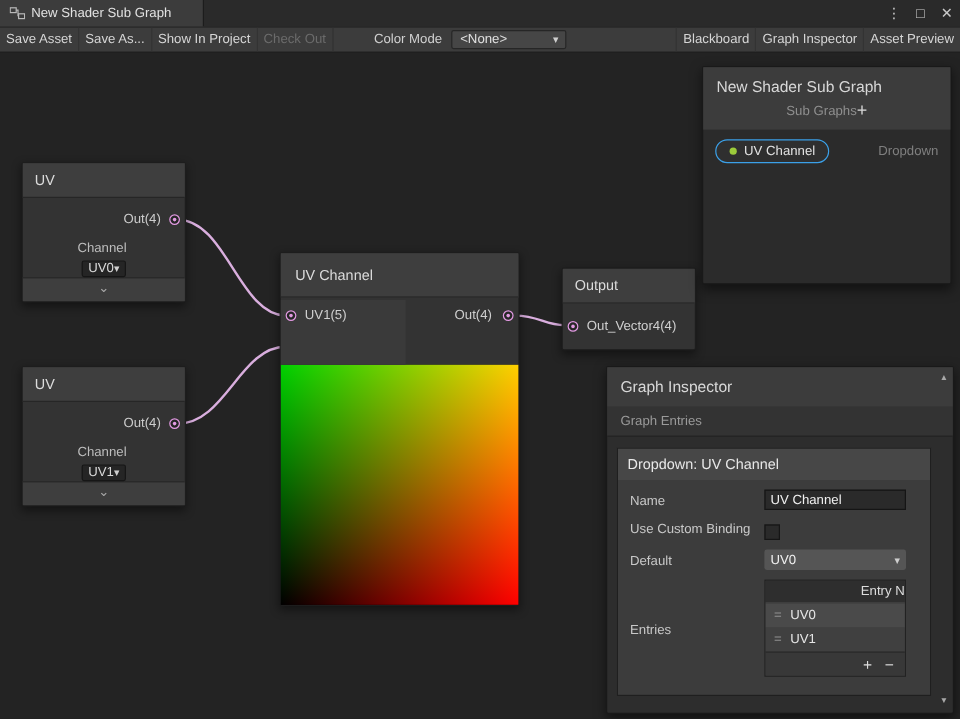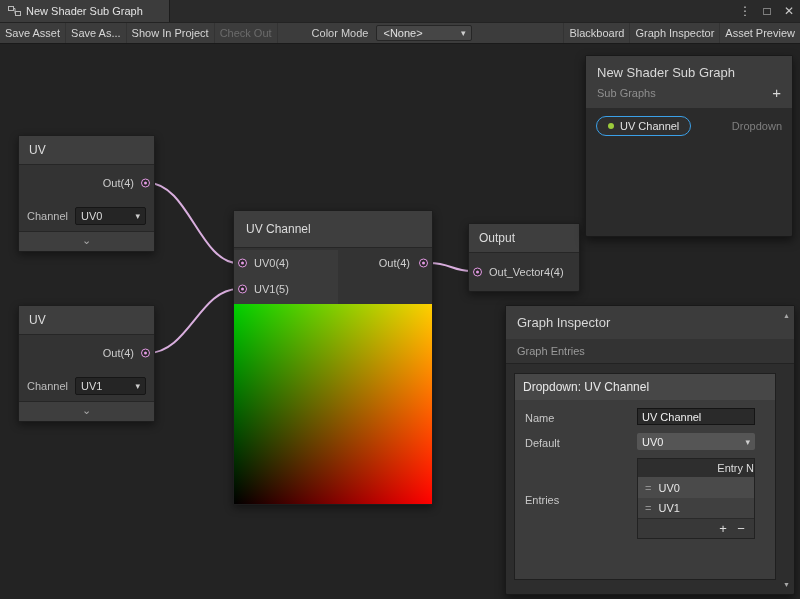--- a/index.html
+++ b/index.html
@@ -42,21 +42,21 @@
     border-bottom:1px solid #262626; }
   .row { position:relative; display:flex; align-items:center; }
   .port { position:absolute; width:9px; height:9px; border:1px solid #e39ae3; border-radius:50%;
     background:#262626; top:50%; transform:translateY(-50%); }
   .port::after { content:""; position:absolute; inset:2px; background:#e39ae3; border-radius:50%; }
   .port.p-right { right:4px; }
   .port.p-left  { left:4px; }
 
   .uv-node { width:137px; }
   .uv-out-row { height:36px; justify-content:flex-end; padding-right:20px; color:#cccccc; }
-  .uv-channel-row { height:30px; padding:0 8px; gap:4px; }
+  .uv-channel-row { height:30px; padding:0 8px; gap:4px;flex-direction:column; }
   .uv-channel-row .lbl { width:44px; overflow:hidden; white-space:nowrap; color:#bdbdbd; }
   .mini-dd { flex:1; height:18px; background:#252525; border:1px solid #161616; border-radius:2px;
     display:flex; align-items:center; justify-content:space-between; padding:0 5px; color:#dadada; }
   .chevron-bar { height:20px; background:#3e3e3e; border-top:1px solid #262626; text-align:center;
     color:#aaaaaa; font-size:11px; line-height:16px; }
 
   .uvc-node { width:200px; }
   .uvc-title { padding:11px 12px; font-size:12px; }
   .uvc-ports { height:56px; display:flex; padding-top:2px; }
   .uvc-in { width:104px; background:#3a3a3a; display:flex; flex-direction:column; }
@@ -71,21 +71,21 @@
   .out-node { width:112px; }
   .out-row { height:38px; padding-left:20px; color:#cfcfcf; }
 
   
   .panel { position:absolute; background:#2b2b2b; border:1px solid #191919; border-radius:2px;
     box-shadow:0 4px 10px rgba(0,0,0,.5); }
   .panel-header { background:#3c3c3c; padding:9px 11px; }
   .panel-title { font-size:13px; color:#d8d8d8; }
 
   .blackboard { left:585px; top:11px; width:208px; height:182px; }
-  .bb-sub { display:flex; align-items:center; justify-content:space-between; margin-top:7px; }
+  .bb-sub { display:flex; align-items:center; justify-content:center; margin-top:7px; }
   .bb-subtitle { color:#8f8f8f; font-size:11px; }
   .bb-add { color:#d8d8d8; font-size:15px; line-height:12px; }
   .bb-body { padding:8px 10px; }
   .bb-item-row { display:flex; align-items:center; justify-content:space-between; }
   .bb-pill { display:inline-flex; align-items:center; gap:6px; border:1px solid #3ba0e8;
     border-radius:10px; background:#2f2f2f; padding:3px 11px; color:#e2e2e2; }
   .bb-dot { width:6px; height:6px; border-radius:50%; background:#9ccb3b; }
   .bb-type { color:#7f7f7f; }
 
   .inspector { left:505px; top:261px; width:290px; height:290px; background:#2d2d2d; }
@@ -196,24 +196,20 @@
     </div>
     <div class="chevron-bar">⌄</div>
   </div>
 
   <div class="node uvc-node" style="left:233px; top:166px;">
     <div class="node-title uvc-title">UV Channel</div>
     <div class="uvc-ports">
       <div class="uvc-in">
         <div class="row">
           <span class="port p-left"></span>
-          <span>UV0(4)</span>
-        </div>
-        <div class="row">
-          <span class="port p-left"></span>
           <span>UV1(5)</span>
         </div>
       </div>
       <div class="uvc-out">
         <div class="row">
           <span>Out(4)</span>
           <span class="port p-right"></span>
         </div>
       </div>
     </div>
@@ -254,20 +250,24 @@
     <div class="insp-tabs">
       <div class="insp-tab">Graph Entries</div>
     </div>
     <div class="insp-content">
       <div class="card">
         <div class="card-header">Dropdown: UV Channel</div>
         <div class="card-body">
           <div class="field center">
             <span class="f-label">Name</span>
             <input class="text-input" value="UV Channel" style="">
+          </div>
+          <div class="field">
+            <span class="f-label" style="width:105px; margin-right:7px;">Use Custom Binding</span>
+            <span class="checkbox"></span>
           </div>
           <div class="field center">
             <span class="f-label">Default</span>
             <div class="select">
               <span>UV0</span>
               <span class="arrow">▾</span>
             </div>
           </div>
           <div class="field center" style="margin-bottom:2px;">
             <span class="f-label">Entries</span>

